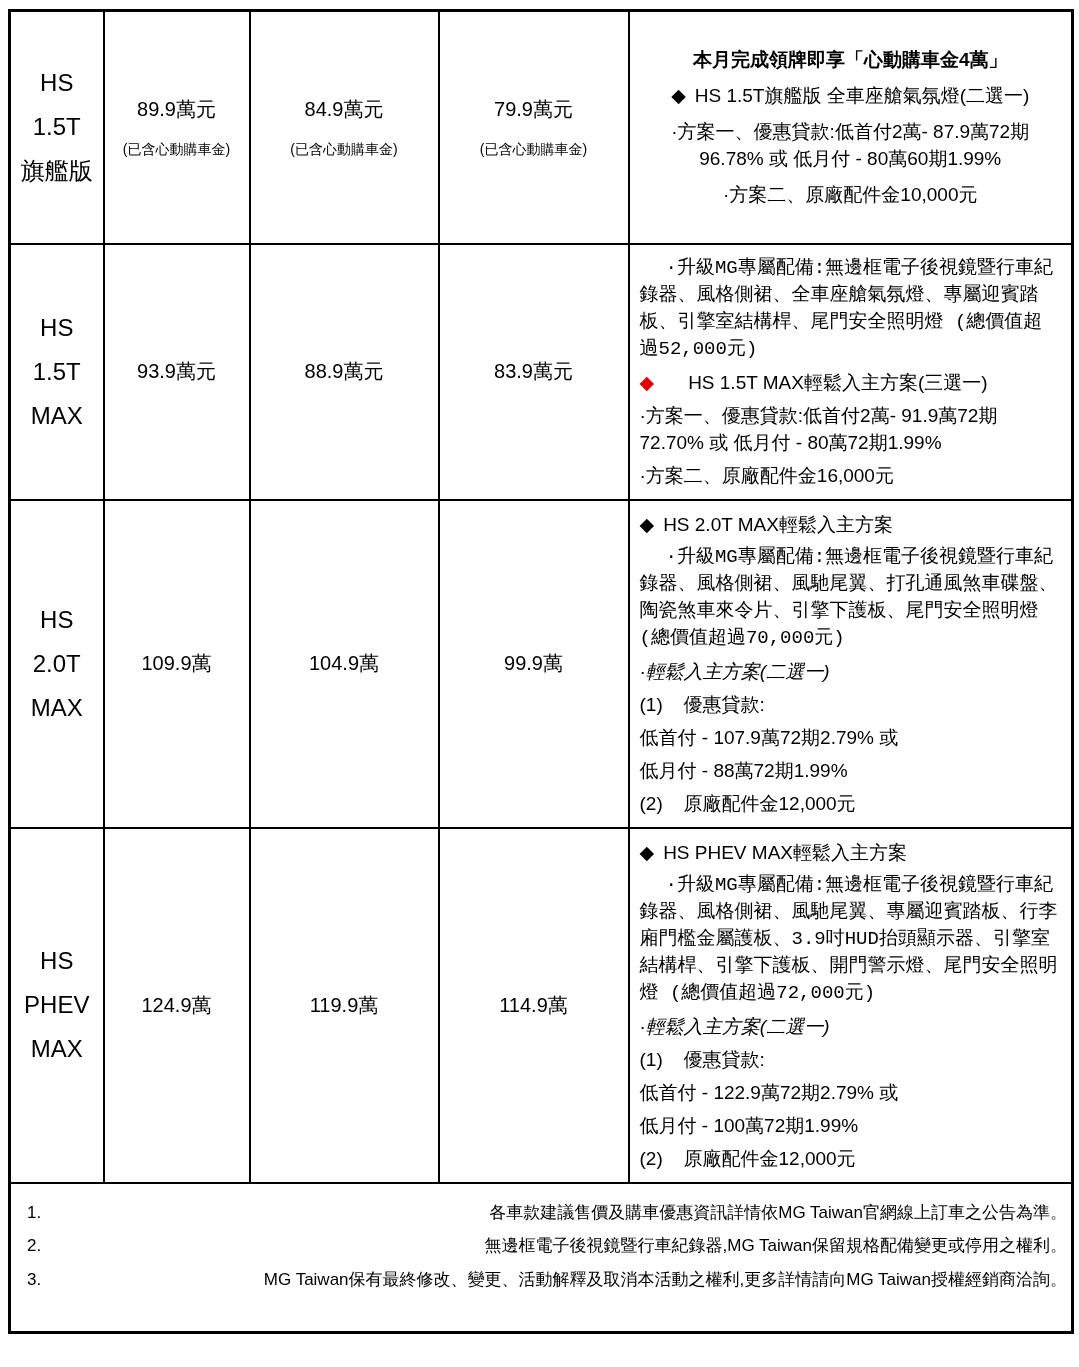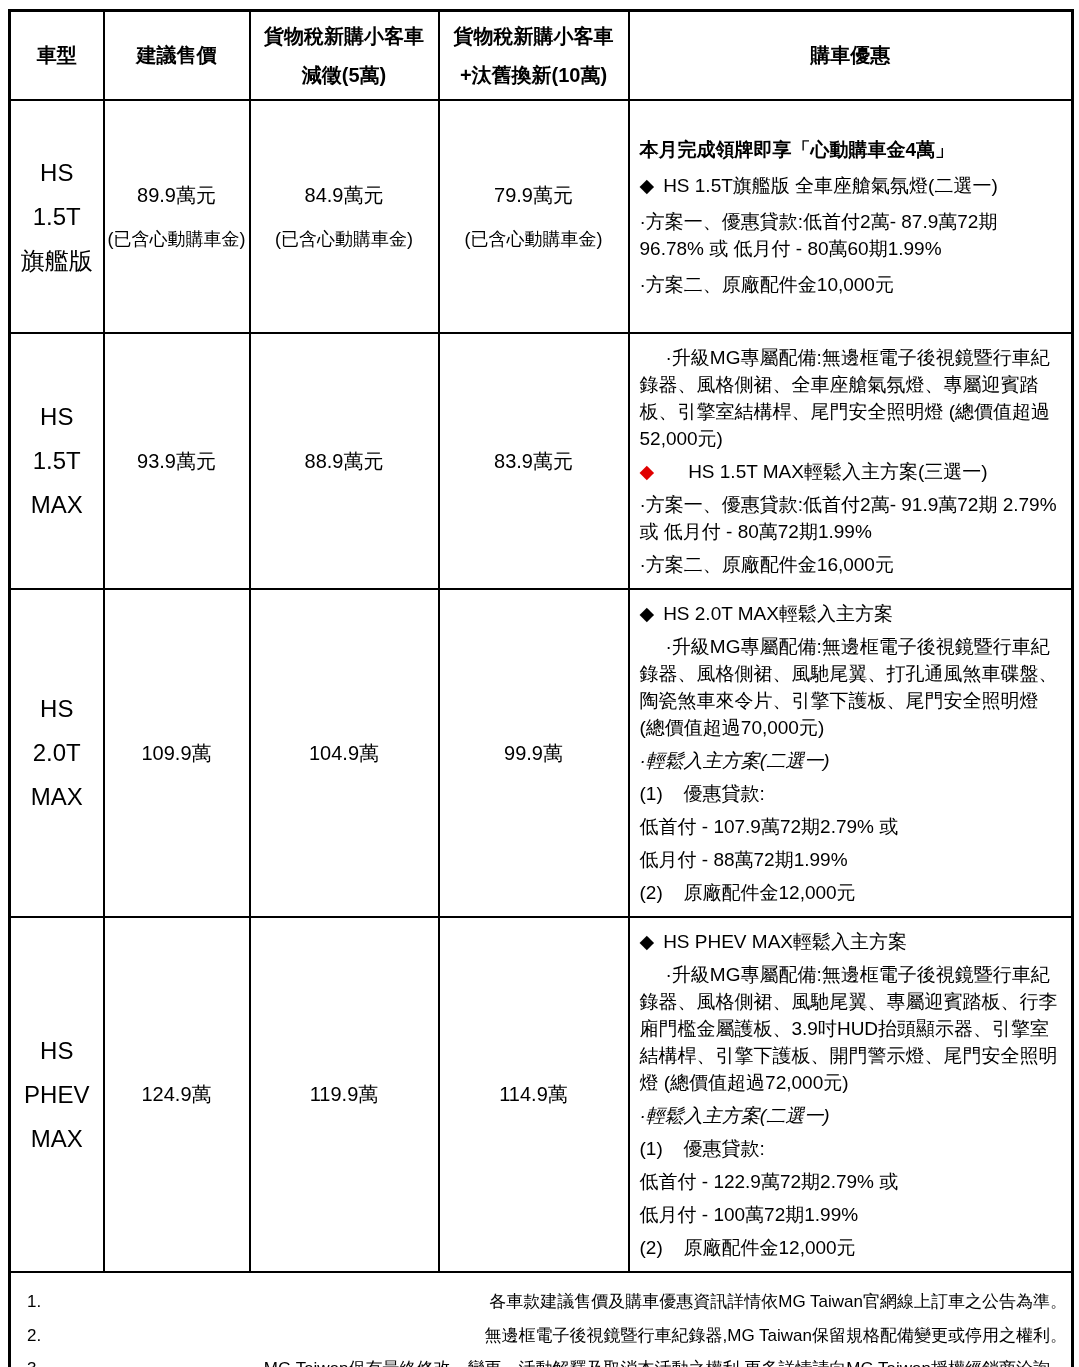--- a/index.html
+++ b/index.html
@@ -10,33 +10,33 @@
   td{border:2px solid #000;padding:0;vertical-align:middle;overflow:hidden;}
 
   
   td.hcell{height:87px;text-align:center;font-size:20px;font-weight:bold;line-height:1.95;}
 
   
   td.model-cell{text-align:center;font-size:24px;}
   .model-name div{line-height:44px;}
   td.price-cell{text-align:center;}
   .price{font-size:20px;text-align:center;}
-  .price-note{font-size:18px;margin-top:18px;}
+  .price-note{font-size:14px;margin-top:18px;}
 
   
   td.offers-cell{vertical-align:middle;}
   .offers{padding:4px 10px;font-size:19px;line-height:27px;}
   .offers .para{margin:6px 0;}
-  .offers-cell.r1 .para{margin:9px 0;}
+  .offers-cell.r1 .para{margin:9px 0;text-align:center;}
   .headline{font-weight:bold;}
   .bullet{margin-right:9px;}
   .bullet.wide{margin-right:34px;}
   .red{color:#e00000;}
   .option{margin-left:26px;}
-  .upgrade{text-indent:26px;}
+  .upgrade{text-indent:26px;font-family:Liberation Mono, monospace;}
   .plan-sub{margin-left:26px;font-style:italic;}
   .item{margin-left:56px;display:flex;}
   .item .num{width:44px;flex:none;}
   .loan{margin-left:102px;}
 
   
   td.notes-cell{vertical-align:top;padding:8px 4px;}
   .note{display:flex;margin:9px 0;font-size:17px;line-height:1.45;}
   .note .num{width:36px;flex:none;padding-left:12px;}
   .note .txt{flex:1;text-align:right;}
@@ -48,39 +48,20 @@
 <table>
   <colgroup>
     <col style="width:94px">
         <col style="width:146px">
         <col style="width:189px">
         <col style="width:190px">
         <col style="width:444px">
   </colgroup>
 
   <tbody>
-        <tr>
-    <td class="hcell">
-      <div>車型</div>
-    </td>
-    <td class="hcell">
-      <div>建議售價</div>
-    </td>
-    <td class="hcell">
-      <div>貨物稅新購小客車</div>
-      <div>減徵(5萬)</div>
-    </td>
-    <td class="hcell">
-      <div>貨物稅新購小客車</div>
-      <div>+汰舊換新(10萬)</div>
-    </td>
-    <td class="hcell">
-      <div>購車優惠</div>
-    </td>
-  </tr>
 
   <tr style="height:233px;">
     <td class="model-cell">
       <div class="model-name">
         <div>HS</div>
         <div>1.5T</div>
         <div>旗艦版</div>
       </div>
     </td>
     <td class="price-cell">
@@ -119,21 +100,21 @@
     <td class="price-cell">
       <div class="price">88.9萬元</div>
     </td>
     <td class="price-cell">
       <div class="price">83.9萬元</div>
     </td>
     <td class="offers-cell">
       <div class="offers">
         <div class="para upgrade">·升級MG專屬配備:無邊框電子後視鏡暨行車紀錄器、風格側裙、全車座艙氣氛燈、專屬迎賓踏板、引擎室結構桿、尾門安全照明燈 (總價值超過52,000元)</div>
         <div class="para"><span class="bullet wide red">◆</span><span>HS 1.5T MAX輕鬆入主方案(三選一)</span></div>
-        <div class="para option">·方案一、優惠貸款:低首付2萬- 91.9萬72期 2.79% 或 低月付 - 80萬72期1.99%</div>
+        <div class="para option">·方案一、優惠貸款:低首付2萬- 91.9萬72期 72.70% 或 低月付 - 80萬72期1.99%</div>
         <div class="para option">·方案二、原廠配件金16,000元</div>
       </div>
     </td>
   </tr>
 
   <tr style="height:307px;">
     <td class="model-cell">
       <div class="model-name">
         <div>HS</div>
         <div>2.0T</div>

